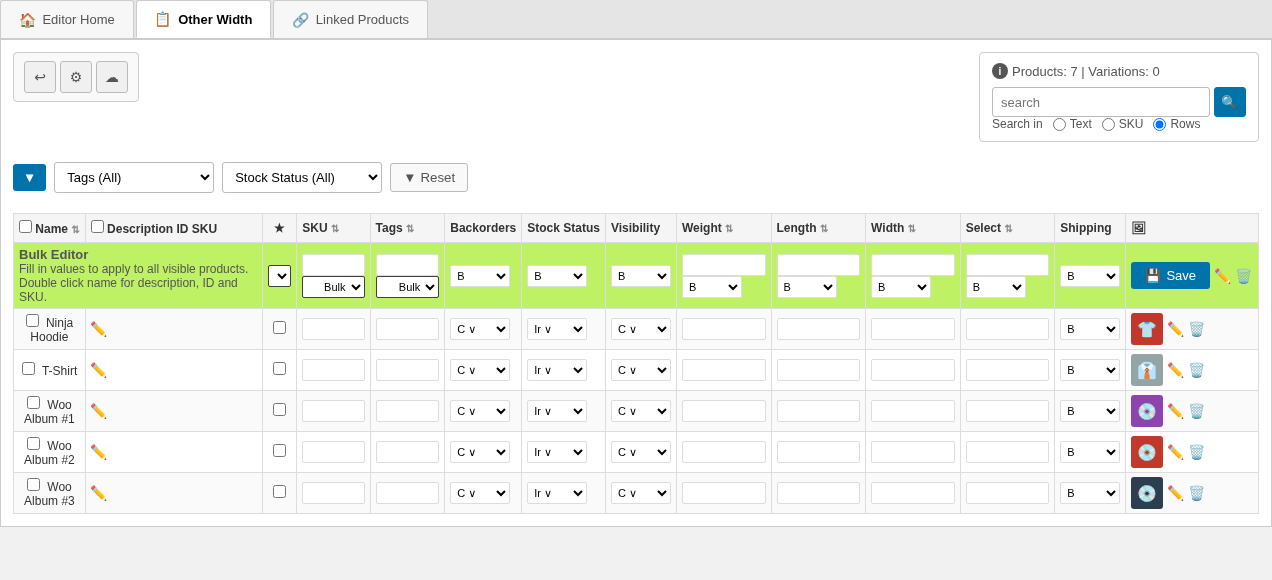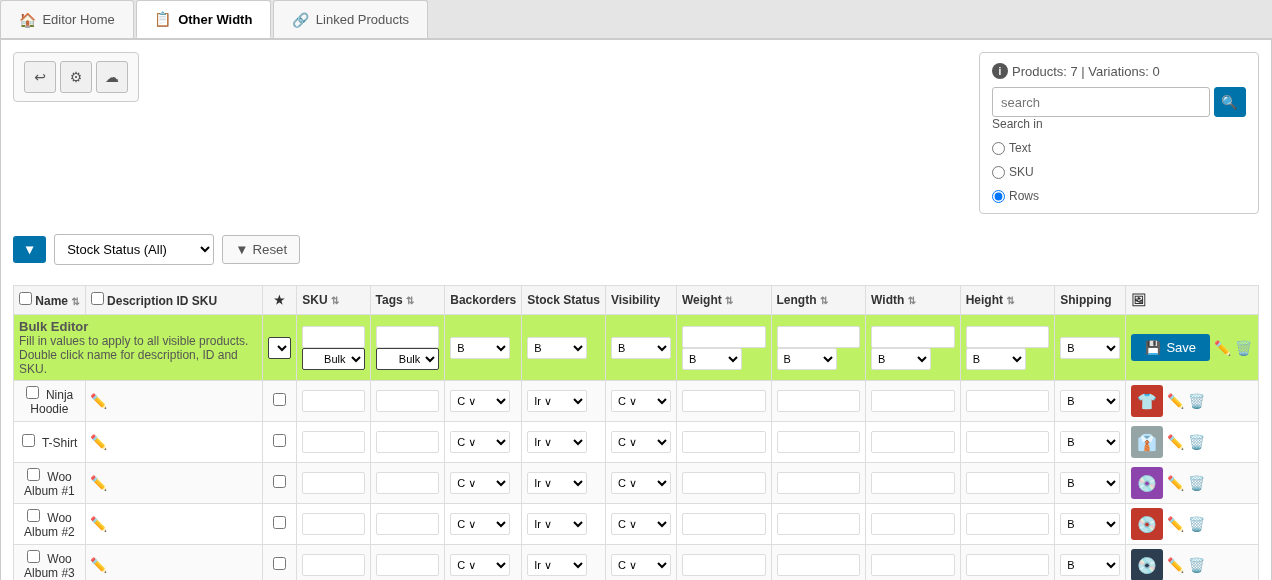--- a/index.html
+++ b/index.html
@@ -15,21 +15,21 @@
     .top-toolbar { display: flex; align-items: flex-start; justify-content: space-between; margin-bottom: 12px; }
     .toolbar-buttons { display: flex; gap: 4px; border: 1px solid #ccc; border-radius: 4px; padding: 8px 10px; background: #f9f9f9; }
     .toolbar-btn { width: 32px; height: 32px; border: 1px solid #bbb; border-radius: 3px; background: #f0f0f0; cursor: pointer; display: flex; align-items: center; justify-content: center; font-size: 14px; color: #555; }
 
     .products-info-box { border: 1px solid #ccc; border-radius: 4px; padding: 10px 12px; background: #fff; min-width: 280px; }
     .products-count { font-size: 13px; color: #555; margin-bottom: 8px; display: flex; align-items: center; gap: 4px; }
     .info-icon { width: 16px; height: 16px; border-radius: 50%; background: #555; color: #fff; font-size: 10px; display: inline-flex; align-items: center; justify-content: center; font-weight: bold; }
     .search-row { display: flex; gap: 4px; margin-bottom: 0; }
     .search-input { flex: 1; padding: 5px 8px; border: 1px solid #bbb; border-radius: 3px; font-size: 13px; }
     .search-btn { width: 32px; height: 30px; border: 1px solid #0073aa; background: #0073aa; color: #fff; border-radius: 3px; cursor: pointer; display: flex; align-items: center; justify-content: center; }
-    .search-in-row { display: flex; align-items: flex-start; gap: 10px; font-size: 12px; color: #555; flex-direction: column; }
+    .search-in-row { display: flex; align-items: flex-start; gap: 10px; font-size: 12px; color: #555; }
     .radio-label { display: flex; align-items: center; gap: 4px; cursor: pointer; }
 
     .filter-bar { display: flex; align-items: center; gap: 8px; margin-bottom: 12px; padding: 8px 0; }
     .filter-select { padding: 6px 8px; border: 1px solid #bbb; border-radius: 3px; font-size: 13px; background: #fff; min-width: 160px; }
     .filter-btn { padding: 6px 10px; background: #0073aa; color: #fff; border: none; border-radius: 3px; cursor: pointer; display: flex; align-items: center; gap: 4px; }
     .reset-btn { padding: 6px 12px; border: 1px solid #bbb; background: #f9f9f9; border-radius: 3px; cursor: pointer; display: flex; align-items: center; gap: 4px; color: #555; }
 
     .table-wrapper { overflow-x: auto; }
     table { width: 100%; border-collapse: collapse; font-size: 12px; }
     thead th { background: #f5f5f5; border: 1px solid #ddd; padding: 6px 5px; text-align: left; white-space: nowrap; font-weight: 600; color: #333; }
@@ -106,20 +106,23 @@
           <input type="radio" name="search_in" checked="" style="">
           <span>Rows</span>
         </label>
       </div>
     </div>
   </div>
 
   <div class="filter-bar">
     <button class="filter-btn">▼</button>
     <select class="filter-select">
+      <option>Tags (All)</option>
+    </select>
+    <select class="filter-select">
       <option>Stock Status (All)</option>
     </select>
     <button class="reset-btn">
       <span>▼</span>
       <span>Reset</span>
     </button>
   </div>
 
   <div class="table-wrapper">
     <table>
@@ -154,21 +157,21 @@
           </th>
           <th>
             <span class="sortable">Length</span>
             <span class="sort-arrows">⇅</span>
           </th>
           <th>
             <span class="sortable">Width</span>
             <span class="sort-arrows">⇅</span>
           </th>
           <th>
-            <span class="sortable">Height</span>
+            <span class="sortable">Select</span>
             <span class="sort-arrows">⇅</span>
           </th>
           <th>Shipping</th>
           <th>🖼</th>
         </tr>
       </thead>
       <tbody id="table-body">
 
         <tr class="bulk-editor-row">
           <td colspan="2">

